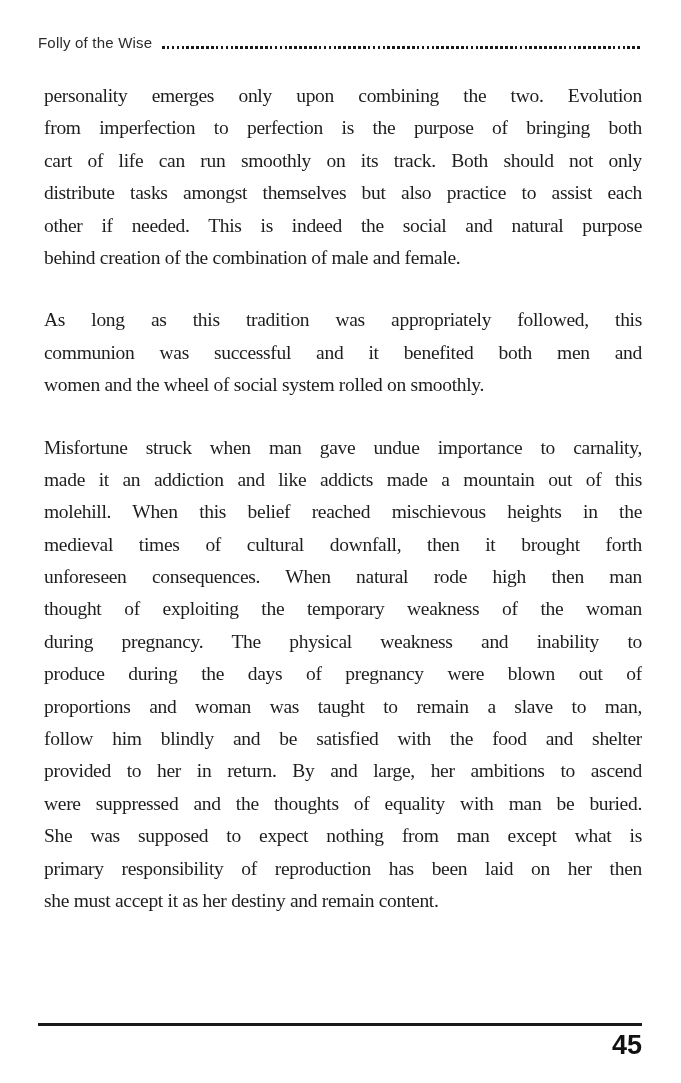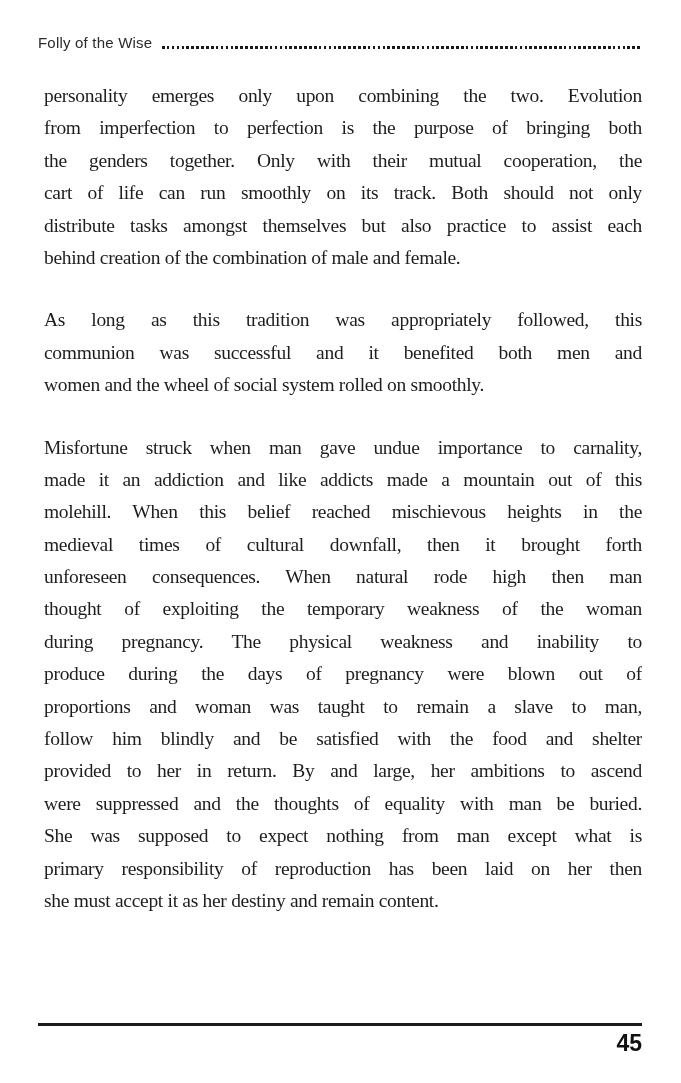--- a/index.html
+++ b/index.html
@@ -65,41 +65,41 @@
     position: absolute;
     top: 1023px; left: 38px; right: 39px;
     height: 3px;
     background: var(--rule-color);
   }
   .page-number {
     position: absolute;
     top: 1030px; right: 39px;
     font-family: "Liberation Sans", sans-serif;
     font-weight: bold;
-    font-size: 23px;
+    font-size: 27px;
     color: #111111;
   }
 </style>
 </head>
 <body>
 
 <div class="page">
 
   <header class="running-header">
     <span class="title">Folly of the Wise</span>
     <span class="dotted-leader"></span>
   </header>
 
   <main class="body-text" id="body-text">
       <div class="para">
         <div class="line">personality emerges only upon combining the two. Evolution</div>
         <div class="line">from imperfection to perfection is the purpose of bringing both</div>
-        <div class="line">the genders together. Only with their mutual cooperation, the</div>
         <div class="line">cart of life can run smoothly on its track. Both should not only</div>
         <div class="line">distribute tasks amongst themselves but also practice to assist each</div>
+        <div class="line">other if needed. This is indeed the social and natural purpose</div>
         <div class="line last">behind creation of the combination of male and female.</div>
       </div>
       <div class="para">
         <div class="line">As long as this tradition was appropriately followed, this</div>
         <div class="line">communion was successful and it benefited both men and</div>
         <div class="line last">women and the wheel of social system rolled on smoothly.</div>
       </div>
       <div class="para">
         <div class="line">Misfortune struck when man gave undue importance to carnality,</div>
         <div class="line">made it an addiction and like addicts made a mountain out of this</div>

